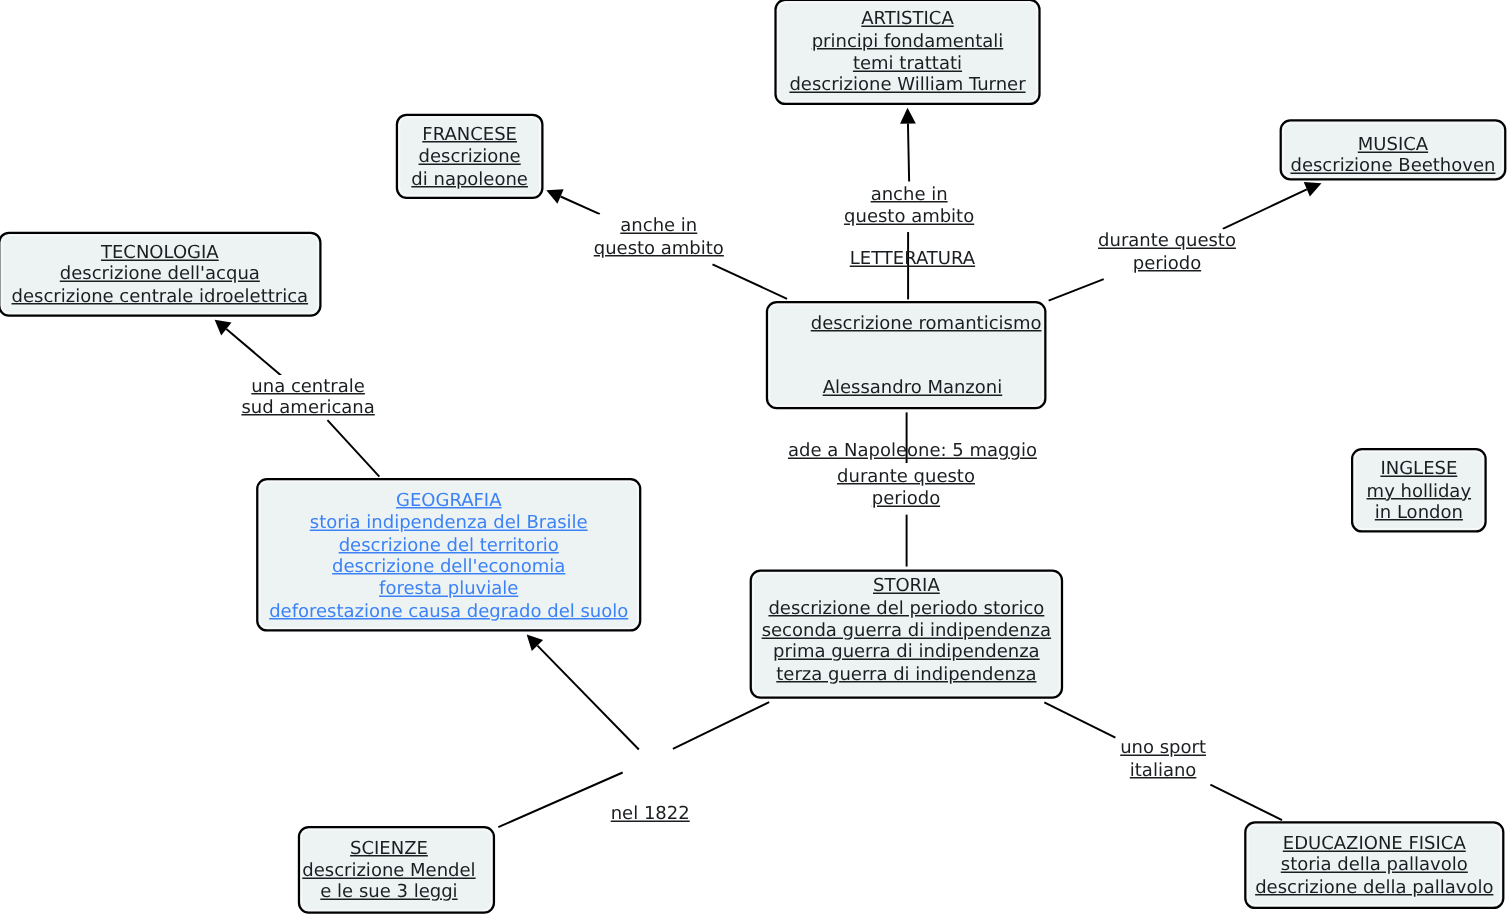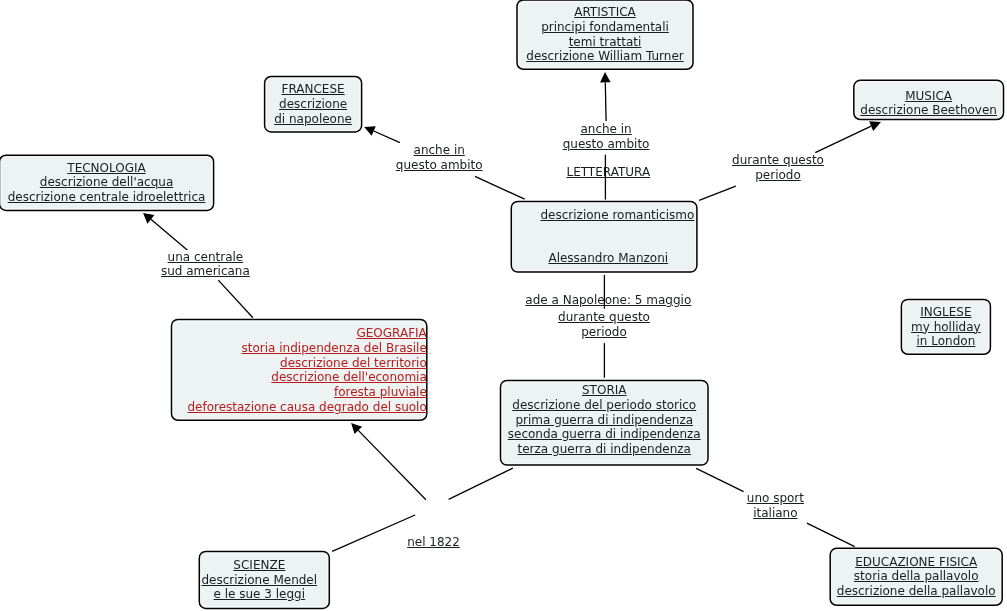--- a/index.html
+++ b/index.html
@@ -120,33 +120,33 @@
         <span class="ln">LETTERATURA</span>
         <span class="ln" style="transform: translateX(9.1px);">descrizione romanticismo</span>
         <span class="ln">Alessandro Manzoni</span>
         <span class="ln">ade a Napoleone: 5 maggio</span>
       </div>
       <div class="node" style="left: 901.4px; top: 299.4px; width: 89px; height: 54.9px; color: rgb(27, 30, 32);">
         <span class="ln">INGLESE</span>
         <span class="ln">my holliday</span>
         <span class="ln">in London</span>
       </div>
-      <div class="node" style="left: 171.5px; top: 319.4px; width: 255.3px; height: 102px; color: #b91c1c; align-items: flex-end;">
+      <div class="node" style="left: 171.5px; top: 319.4px; width: 255.3px; height: 102px; color: #3b82f6;">
         <span class="ln">GEOGRAFIA</span>
         <span class="ln">storia indipendenza del Brasile</span>
         <span class="ln">descrizione del territorio</span>
         <span class="ln">descrizione dell'economia</span>
         <span class="ln">foresta pluviale</span>
         <span class="ln">deforestazione causa degrado del suolo</span>
       </div>
       <div class="node" style="left: 500.5px; top: 380.4px; width: 207.5px; height: 79px; color: rgb(27, 30, 32);">
         <span class="ln">STORIA</span>
         <span class="ln">descrizione del periodo storico</span>
+        <span class="ln">seconda guerra di indipendenza</span>
         <span class="ln">prima guerra di indipendenza</span>
-        <span class="ln">seconda guerra di indipendenza</span>
         <span class="ln">terza guerra di indipendenza</span>
       </div>
       <div class="node" style="left: 199.3px; top: 551.4px; width: 120px; height: 57px; color: rgb(27, 30, 32);">
         <span class="ln">SCIENZE</span>
         <span class="ln">descrizione Mendel</span>
         <span class="ln">e le sue 3 leggi</span>
       </div>
       <div class="node" style="left: 830.2px; top: 548.3px; width: 172px; height: 57px; color: rgb(27, 30, 32);">
         <span class="ln">EDUCAZIONE FISICA</span>
         <span class="ln">storia della pallavolo</span>

